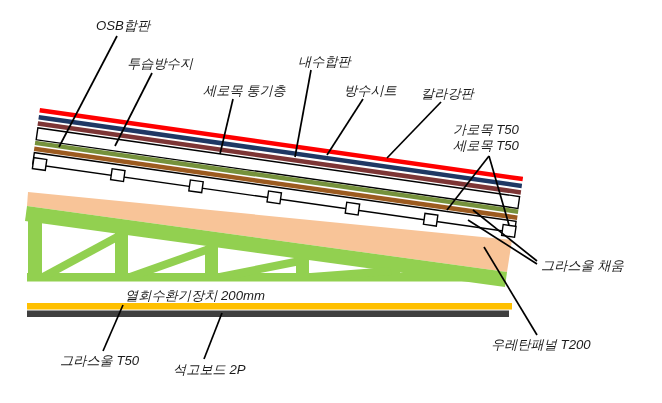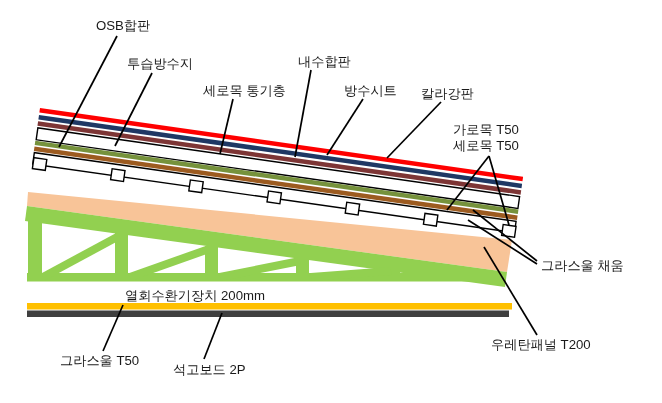--- a/index.html
+++ b/index.html
@@ -2,20 +2,21 @@
 <html><head>
 <meta charset="utf-8">
 <style>
   html,body{margin:0;padding:0;background:#ffffff;}
   .stage{
     position:relative;
     width:662px;height:403px;
     background:#ffffff;
     font-family:"Liberation Sans","DejaVu Sans",sans-serif;
     overflow:hidden;
+    font-style:italic;
   }
   svg{display:block;}
   text{
     font-family:"Liberation Sans","DejaVu Sans",sans-serif;
     font-size:13.2px;
     fill:#1a1a1a;
   }
 </style>
 </head>
 <body>

